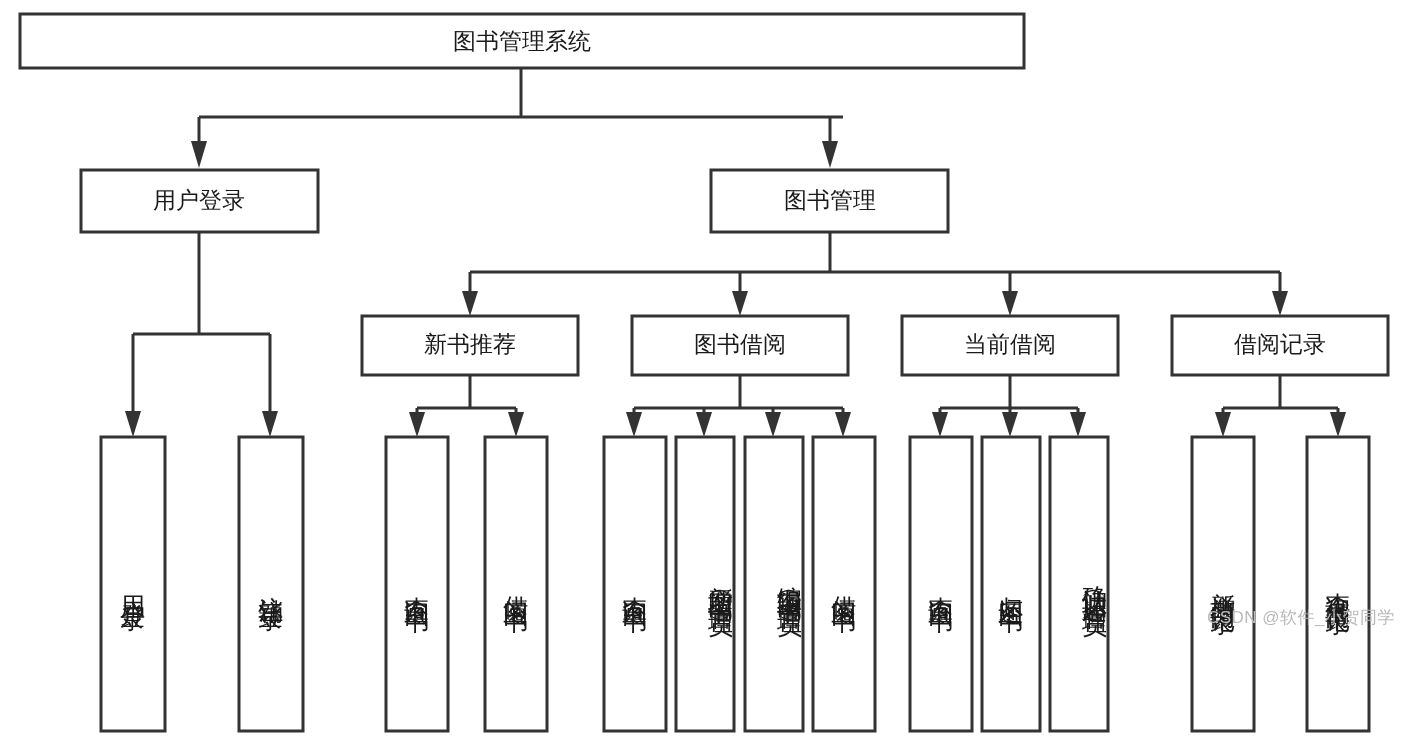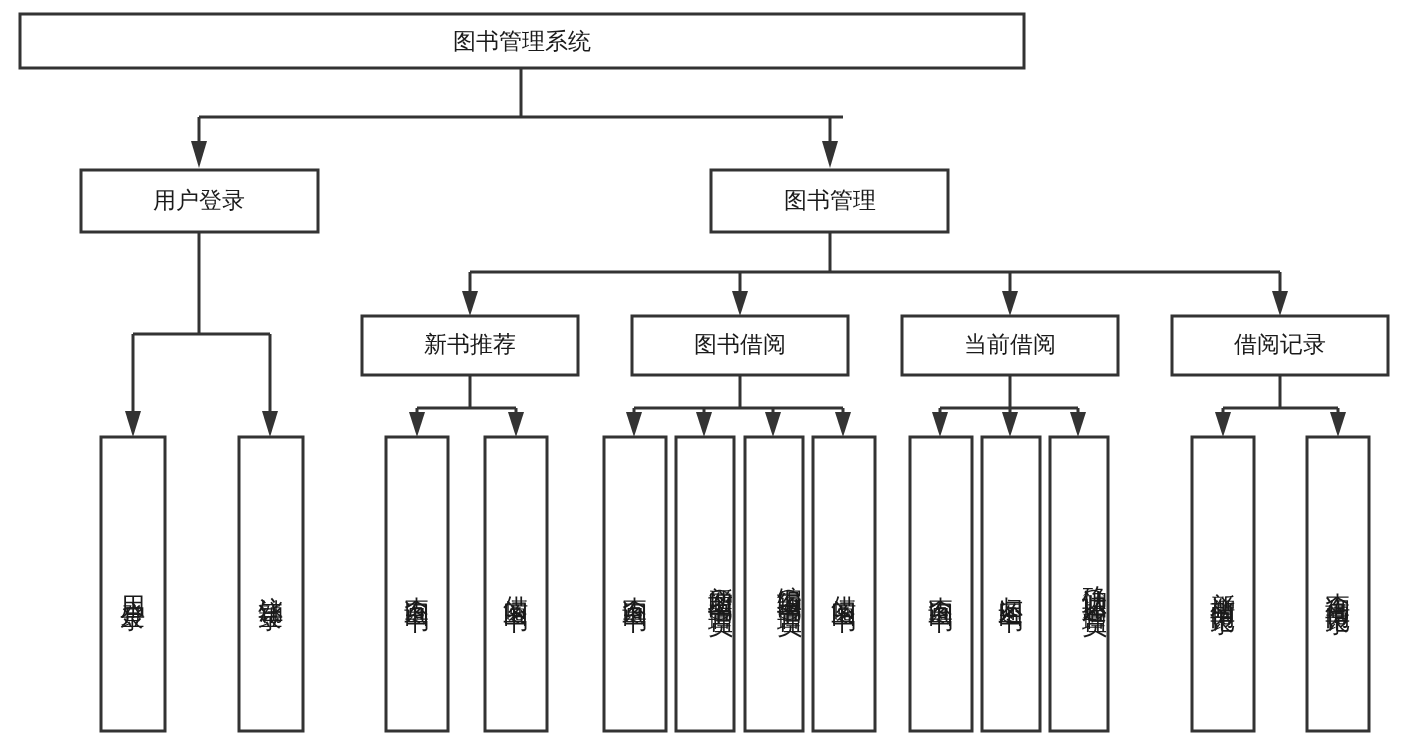--- a/index.html
+++ b/index.html
@@ -219,14 +219,15 @@
   <div class="vlabel" style="left:745px; top:441px; width:58px; height:286px; display:flex; align-items:flex-start; justify-content:center;">编辑图书（管理员）</div>
   <div class="vlabel" style="left:813px; top:437px; width:62px; height:294px; display:flex; align-items:center; justify-content:center;">借阅图书</div>
 
   <div class="vlabel" style="left:910px; top:437px; width:62px; height:294px; display:flex; align-items:center; justify-content:center;">查询图书</div>
   <div class="vlabel" style="left:982px; top:437px; width:58px; height:294px; display:flex; align-items:center; justify-content:center;">归还图书</div>
   <div class="vlabel" style="left:1050px; top:441px; width:58px; height:286px; display:flex; align-items:flex-start; justify-content:center;">确认归还（管理员）</div>
 
   <div class="vlabel" style="left:1192px; top:437px; width:62px; height:294px; display:flex; align-items:center; justify-content:center;">新增借阅记录</div>
   <div class="vlabel" style="left:1307px; top:437px; width:62px; height:294px; display:flex; align-items:center; justify-content:center;">查询借阅记录</div>
 
+  <div class="watermark">CSDN @软件_小贺同学</div>
 
 </div>
 
 </body></html>

